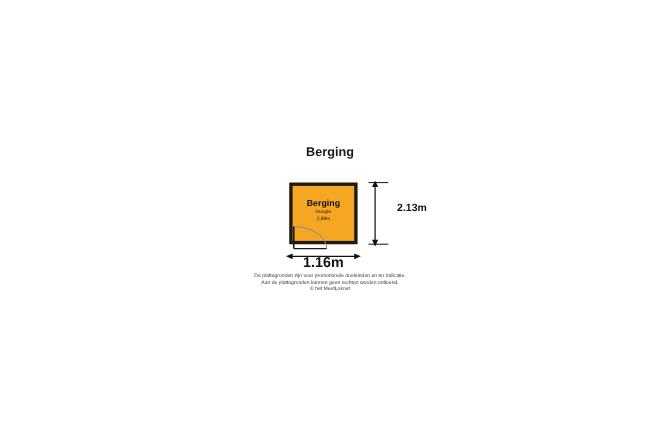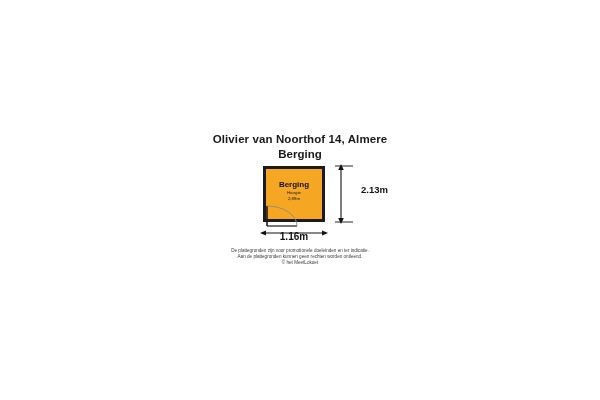--- a/index.html
+++ b/index.html
@@ -112,21 +112,21 @@
     top: 228px;
     width: 84px;
     height: 22px;
   }
   .dim-horz-label {
     position: absolute;
     left: 252px;
     top: 231px;
     width: 84px;
     text-align: center;
-    font-size: 10px;
+    font-size: 13px;
     font-weight: bold;
     color: #111111;
   }
   
   .disclaimer {
     position: absolute;
     left: 0;
     top: 248px;
     width: 600px;
     text-align: center;
@@ -140,21 +140,20 @@
     font-size: 4.6px;
     line-height: 6px;
   }
 </style>
 </head>
 <body>
 
 <div id="page">
 
   <div class="title-block">
-    <div class="title-line1">Olivier van Noorthof 14, Almere</div>
     <div class="title-line2">Berging</div>
   </div>
 
   <div class="plan">
     <div class="room-label">Berging</div>
     <div class="room-sub1">Hoogte</div>
     <div class="room-sub2">2,88m</div>
   </div>
 
   <svg class="door" viewBox="0 0 34 24">

